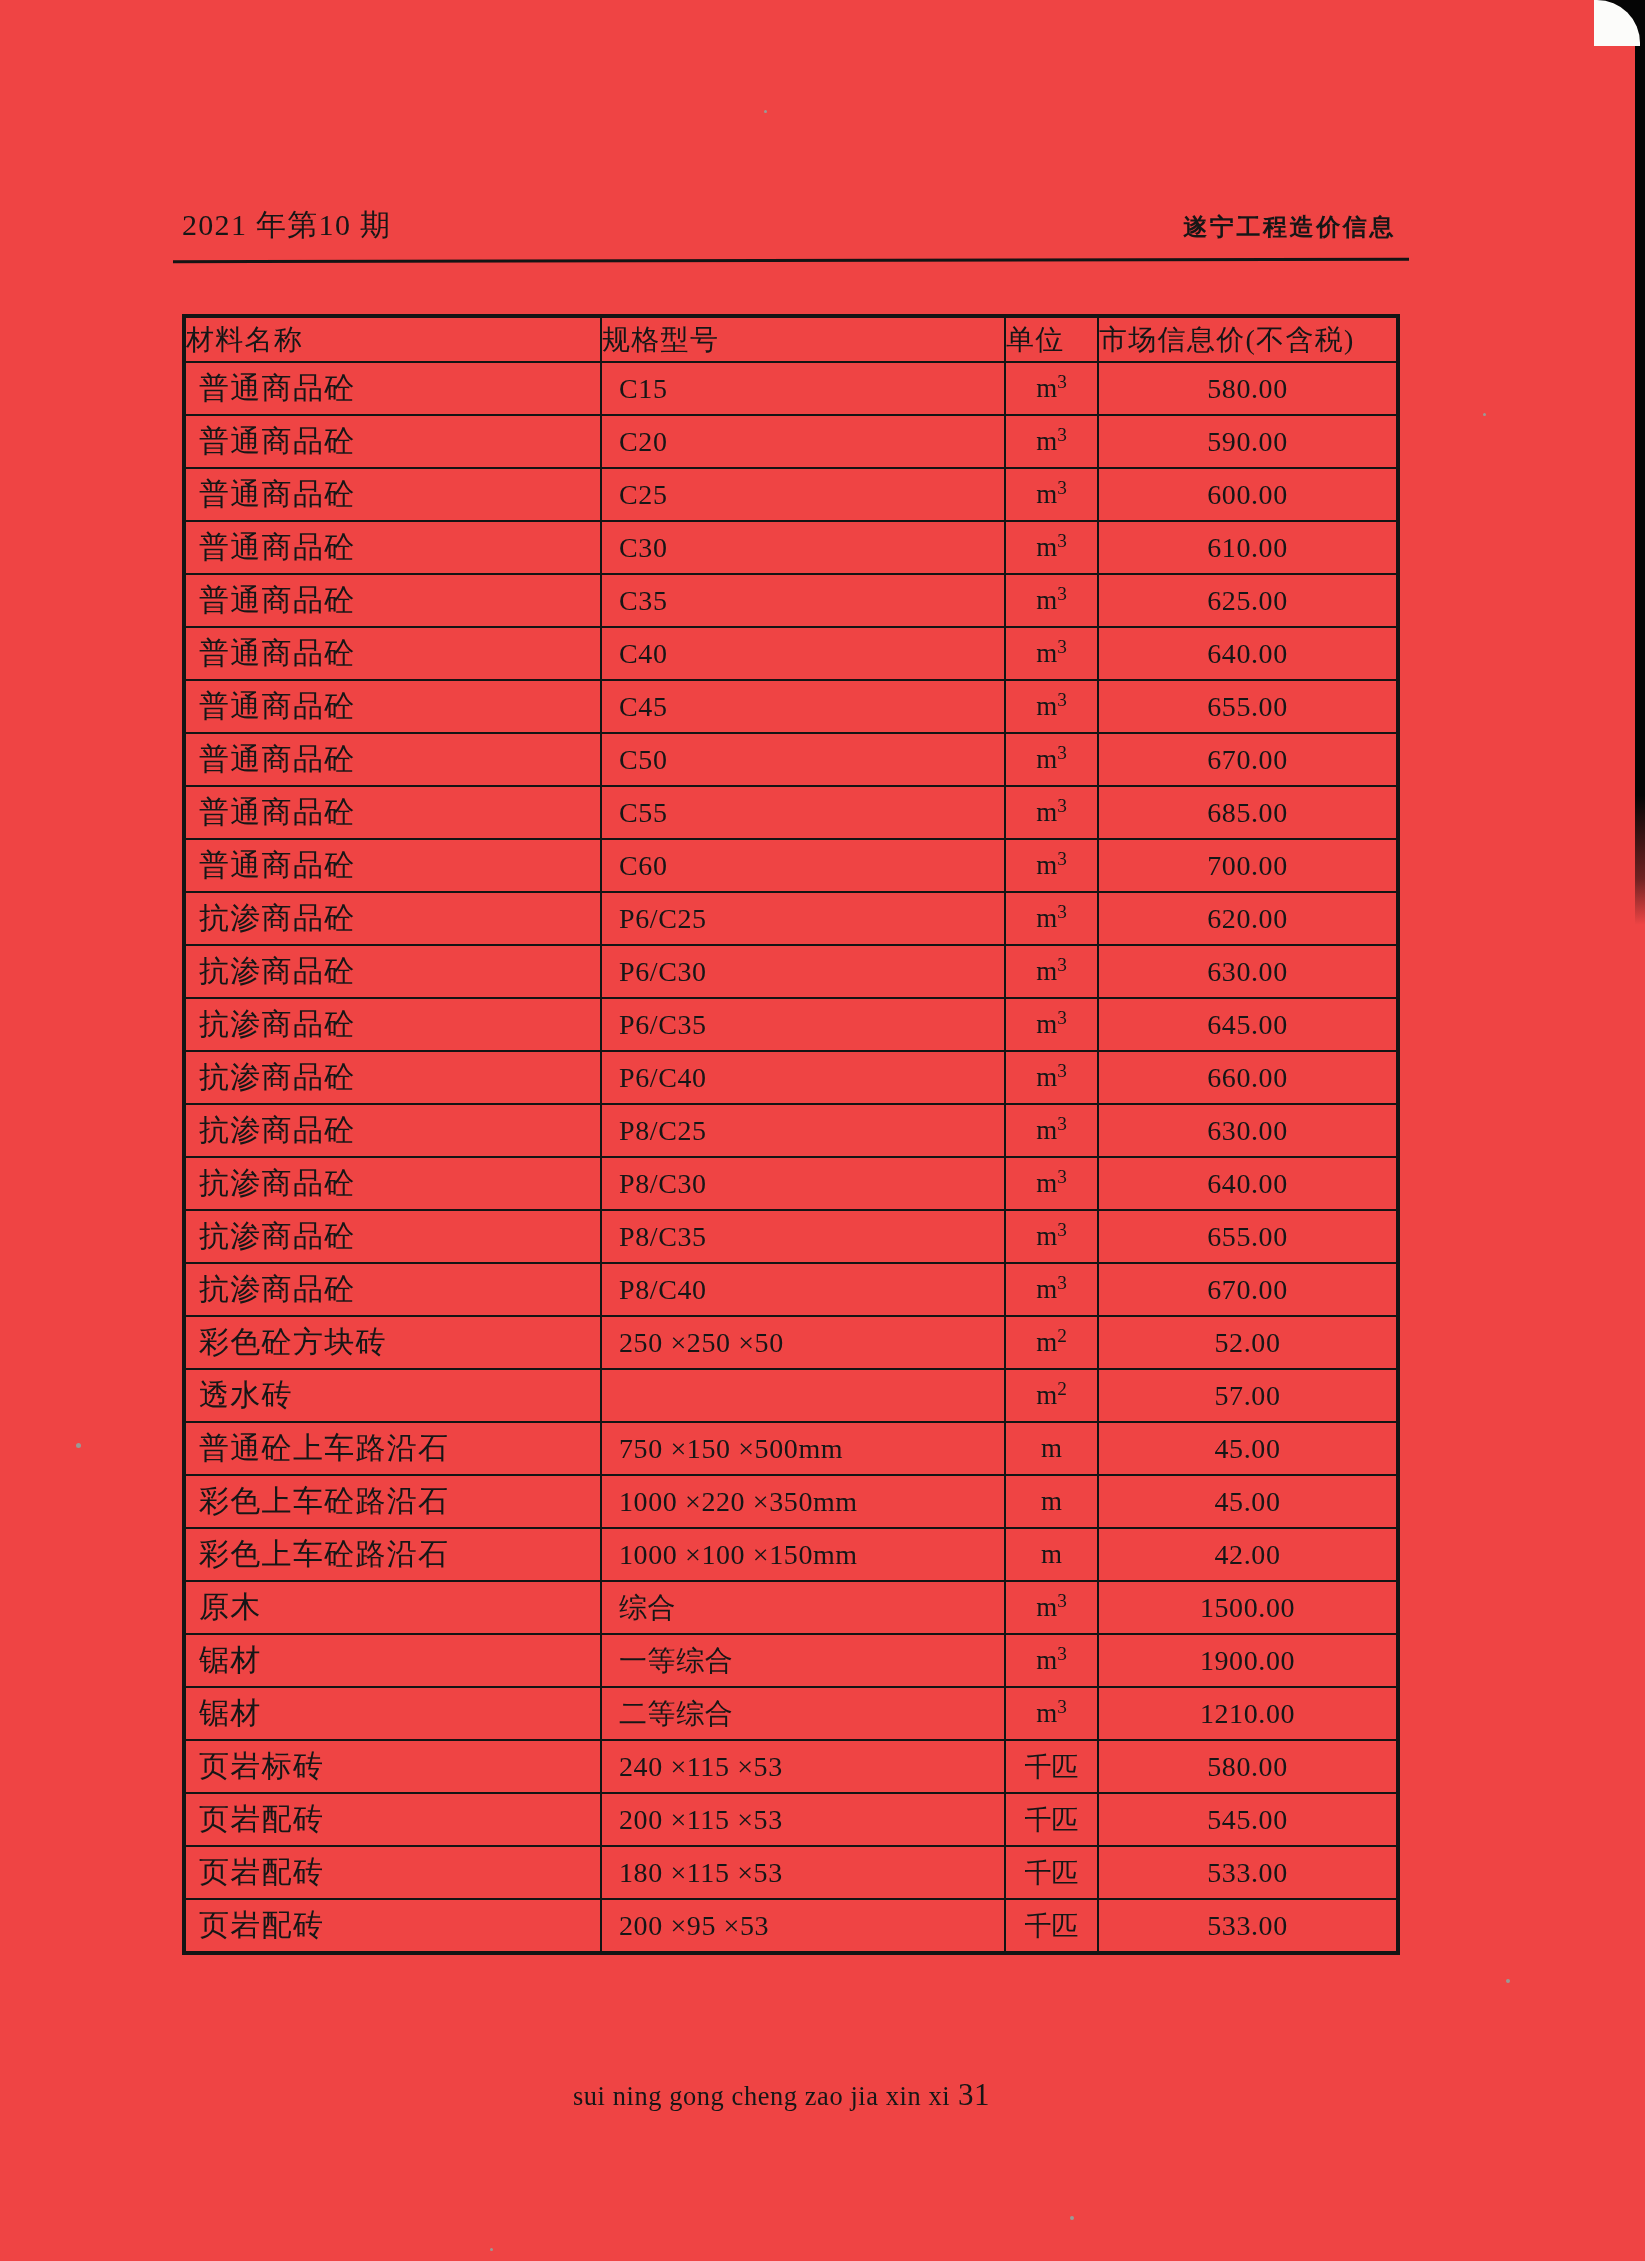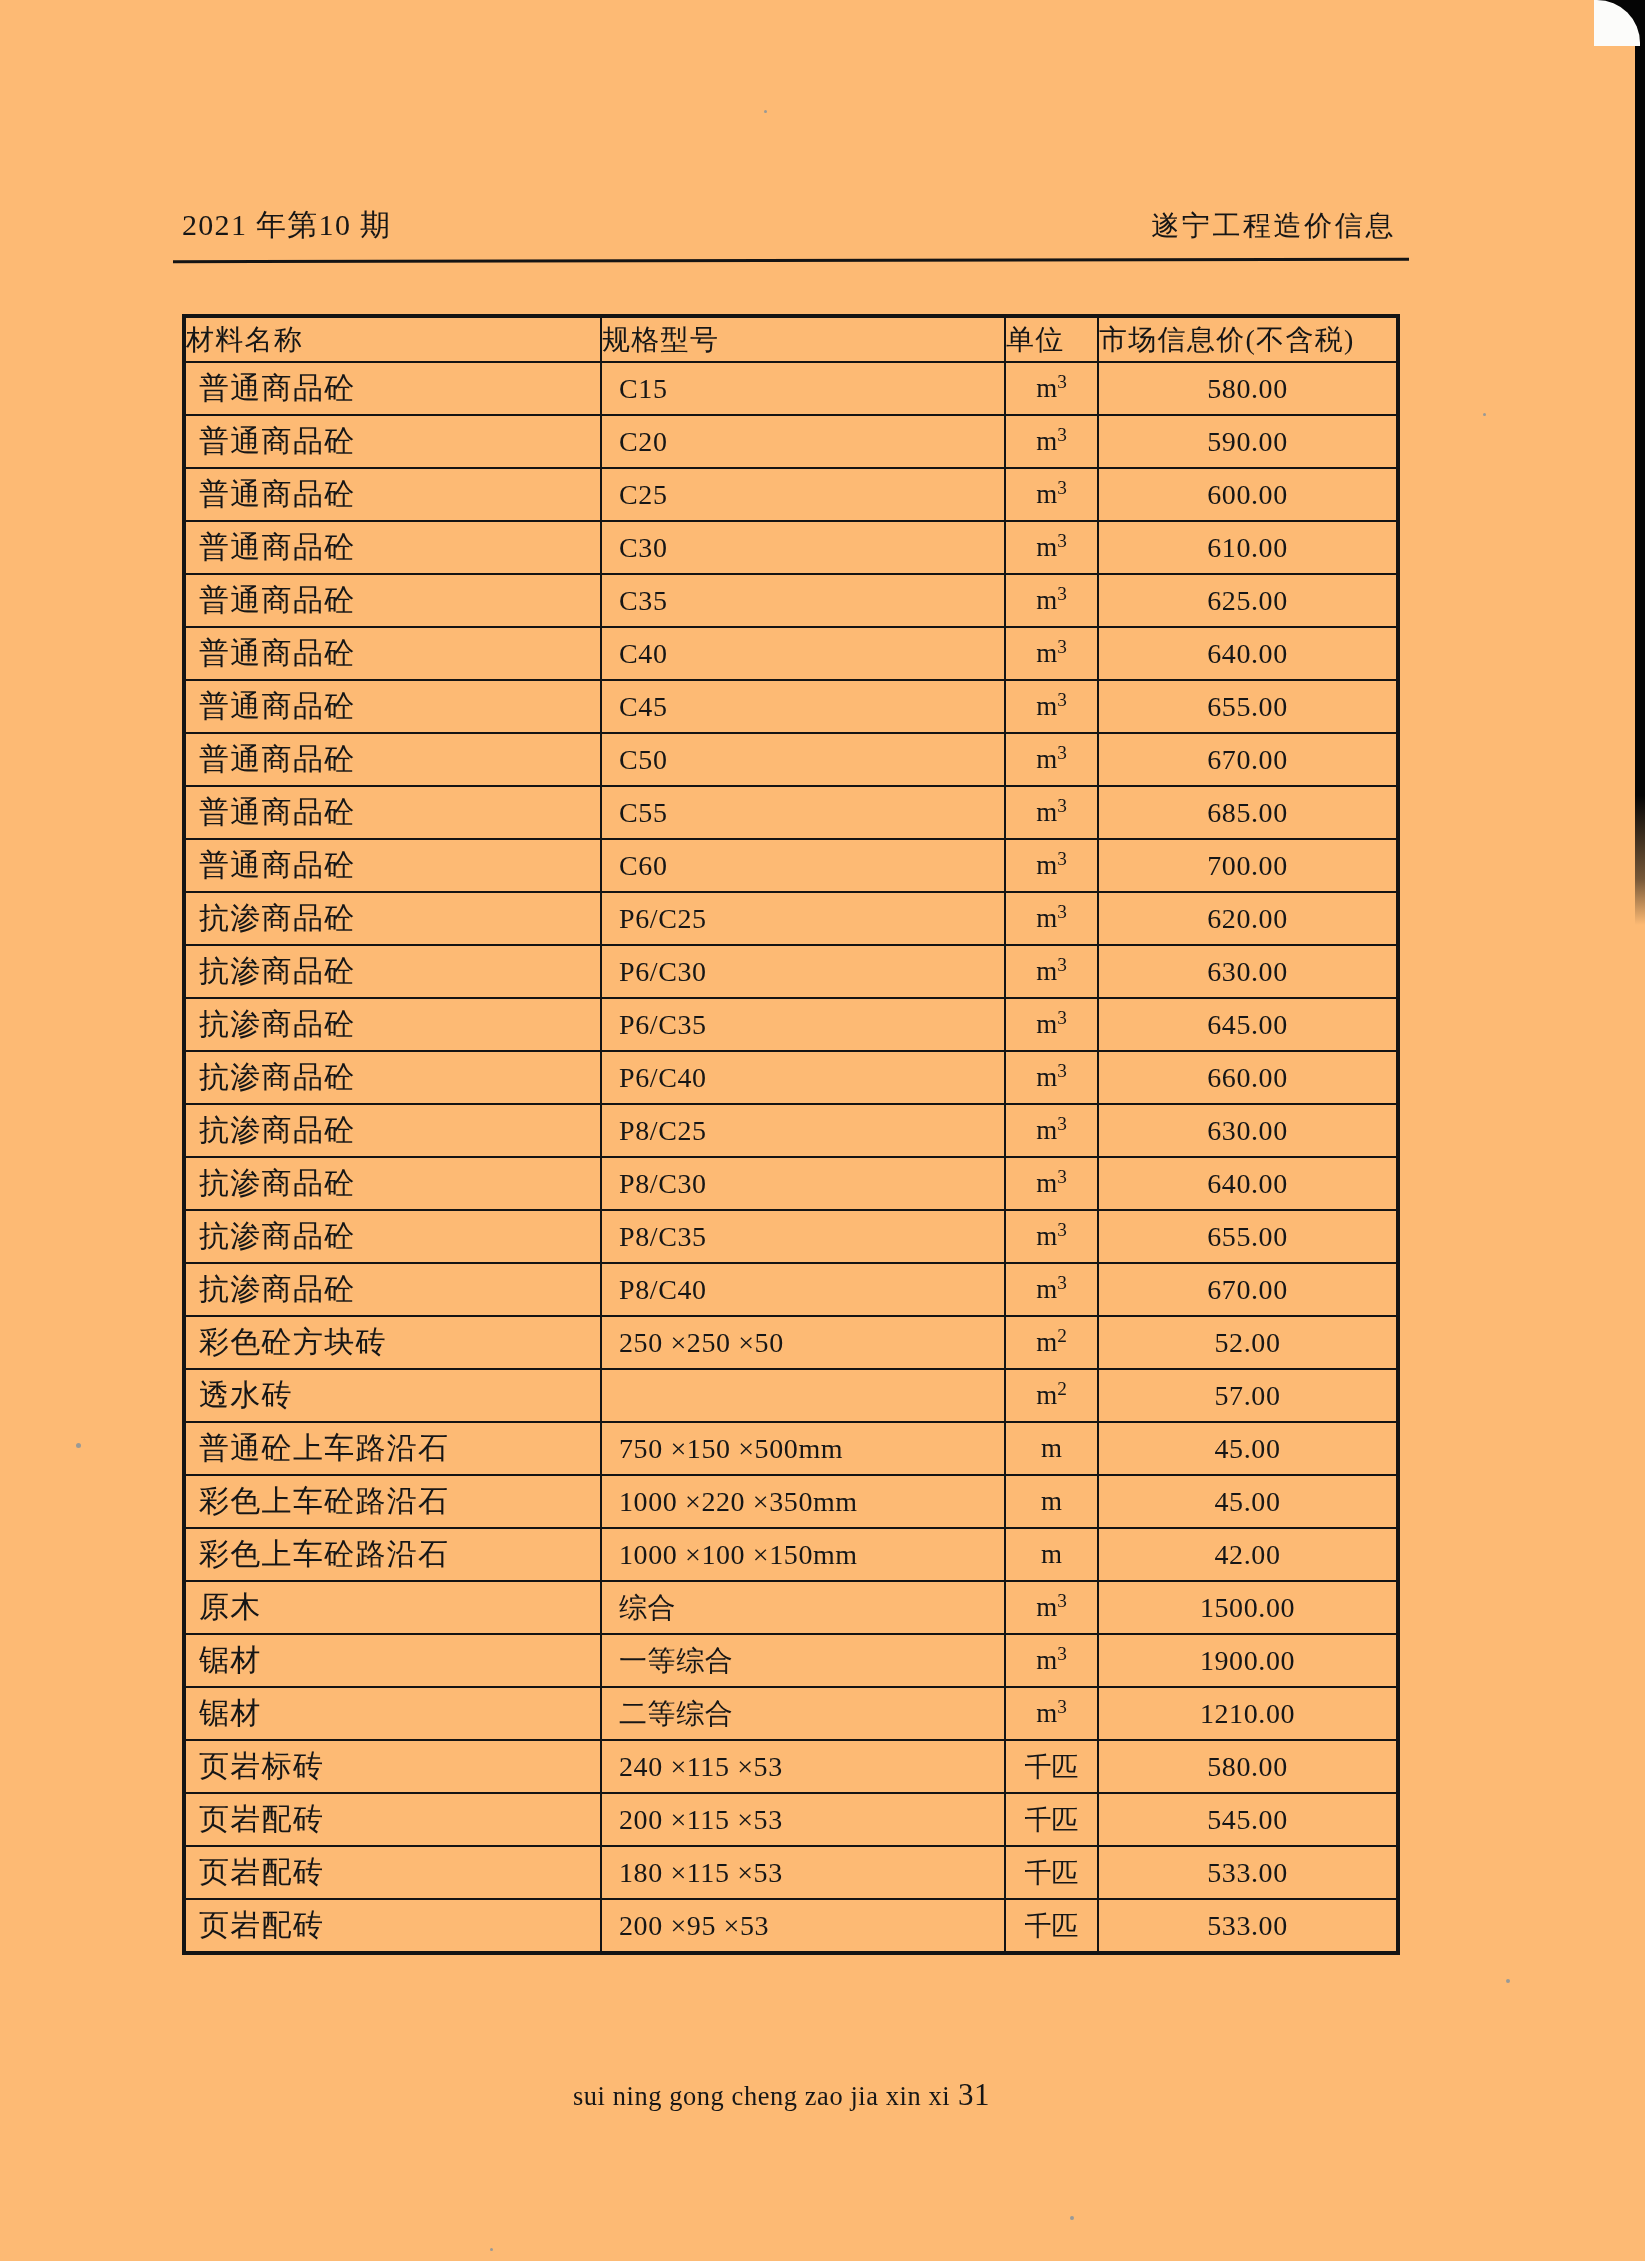--- a/index.html
+++ b/index.html
@@ -1,30 +1,30 @@
 <!DOCTYPE html>
 <html style="font-size:10.3px"><head>
 <meta charset="utf-8">
 <style>
   html,body{margin:0;padding:0;background:#e8e8e6;}
   .page{
     position:relative;
     width:1645px;height:2261px;
-    background:#fdba74;
+    background:#ef4444;
     overflow:hidden;
     font-family:"Liberation Serif","DejaVu Serif",serif;
     color:#161616;
   }
   
   .masthead{
     position:absolute;top:205px;left:182px;width:1214px;
     display:flex;justify-content:space-between;align-items:baseline;
   }
   .issue{font-size:30px;letter-spacing:1.3px;}
-  .publication{font-size:28px;font-weight:normal;letter-spacing:2.6px;}
+  .publication{font-size:24px;font-weight:bold;letter-spacing:2.6px;}
   .masthead-rule{
     position:absolute;top:259px;left:173px;width:1236px;height:3.2px;
     background:#141414;transform:rotate(-0.12deg);
   }
   
   table.price-table{
     position:absolute;top:314px;left:182px;
     width:1214px;table-layout:fixed;
     border-collapse:collapse;
     border:4.5px solid #141414;

